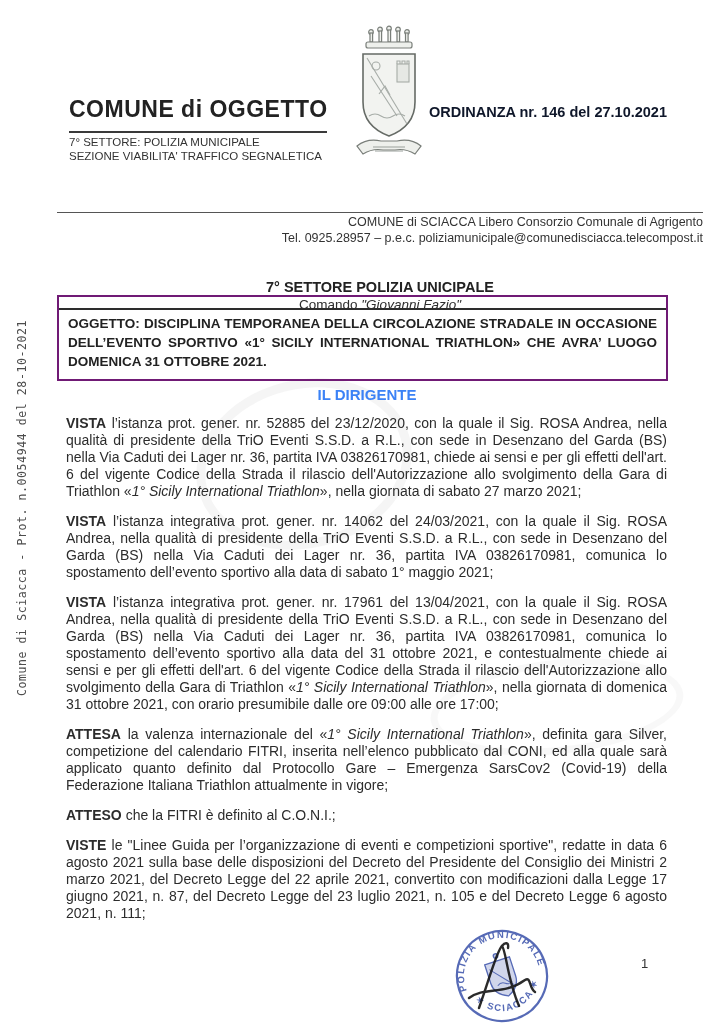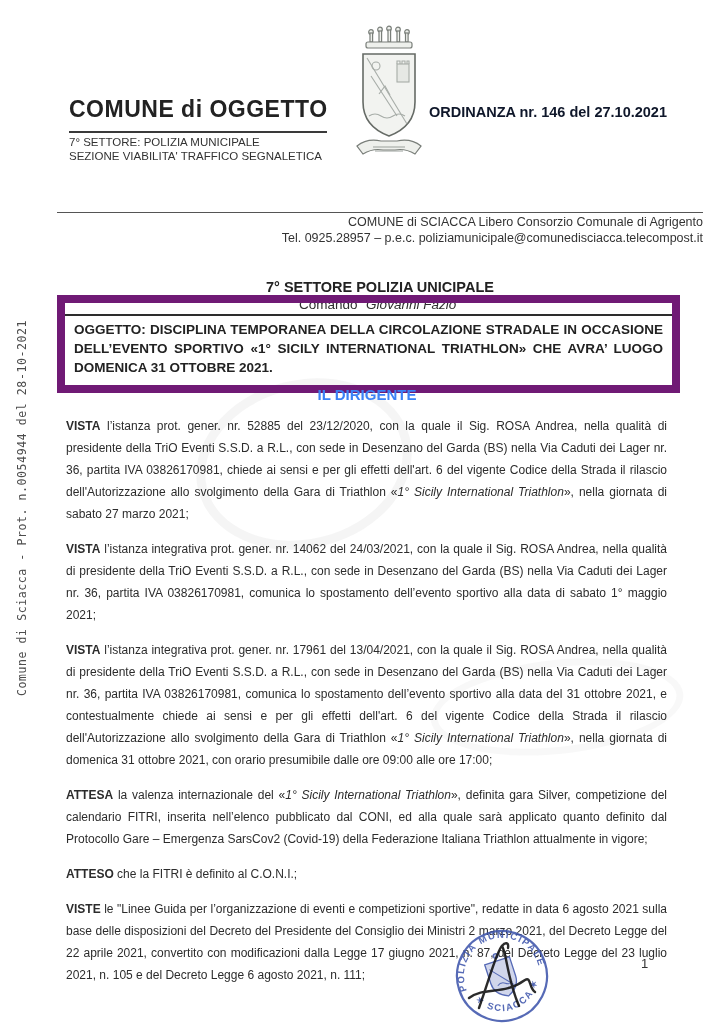--- a/index.html
+++ b/index.html
@@ -24,26 +24,26 @@
   .title-rule{position:absolute;left:69px;top:131px;width:258px;border-top:2px solid #3a3a3a;}
   .ordinance{position:absolute;right:57px;top:104px;font-size:14.5px;font-weight:bold;color:#0f172a;}
   .sector{position:absolute;left:69px;top:135px;font-size:11.5px;line-height:14px;color:#333;}
   .consortium{position:absolute;left:57px;top:171px;width:646px;text-align:right;font-size:12.5px;line-height:16px;color:#333;margin-top:43px;}
   .hr-full{position:absolute;left:57px;top:212px;width:646px;border-top:1.5px solid #555;}
   
   .section-head{position:absolute;left:57px;top:239px;width:646px;text-align:center;}
   .section-head .t1{font-size:14.5px;font-weight:bold;color:#222;margin-top:40px;}
   .section-head .t2{font-size:13.5px;margin-top:2px;color:#2e2e2e;}
   
-  .subject-box{position:absolute;left:57px;top:295px;width:607px;border:8px solid #701a75;}
+  .subject-box{position:absolute;left:57px;top:295px;width:607px;border:2px solid #701a75;}
   .subject-box .strip{height:11px;border-bottom:2px solid #2d2d2d;}
   .subject-box .text{padding:4px 9px 8px 9px;font-size:13.5px;font-weight:bold;line-height:19px;text-align:justify;color:#222;}
   
   .dirigente{position:absolute;left:57px;top:386px;width:620px;text-align:center;font-size:15px;font-weight:bold;color:#3b82f6;}
-  .bodytext{position:absolute;left:66px;top:415px;width:601px;font-size:12px;line-height:22px;text-align:justify;color:#2c2c2c;}
+  .bodytext{position:absolute;left:66px;top:415px;width:601px;font-size:14px;line-height:17px;text-align:justify;color:#2c2c2c;}
   .bodytext p{margin:0 0 13px 0;}
   
   .pagenum{position:absolute;left:641px;top:956px;font-size:13px;color:#333;}
   .stamp{position:absolute;left:445px;top:922px;}
   
   .wm{position:absolute;border-radius:50%;pointer-events:none;}
   .wm1{left:195px;top:380px;width:200px;height:150px;border:9px solid rgba(120,120,120,0.07);transform:rotate(-14deg);}
   .wm2{left:430px;top:660px;width:240px;height:80px;border:7px solid rgba(120,120,120,0.05);transform:rotate(-6deg);}
 </style>
 </head>

